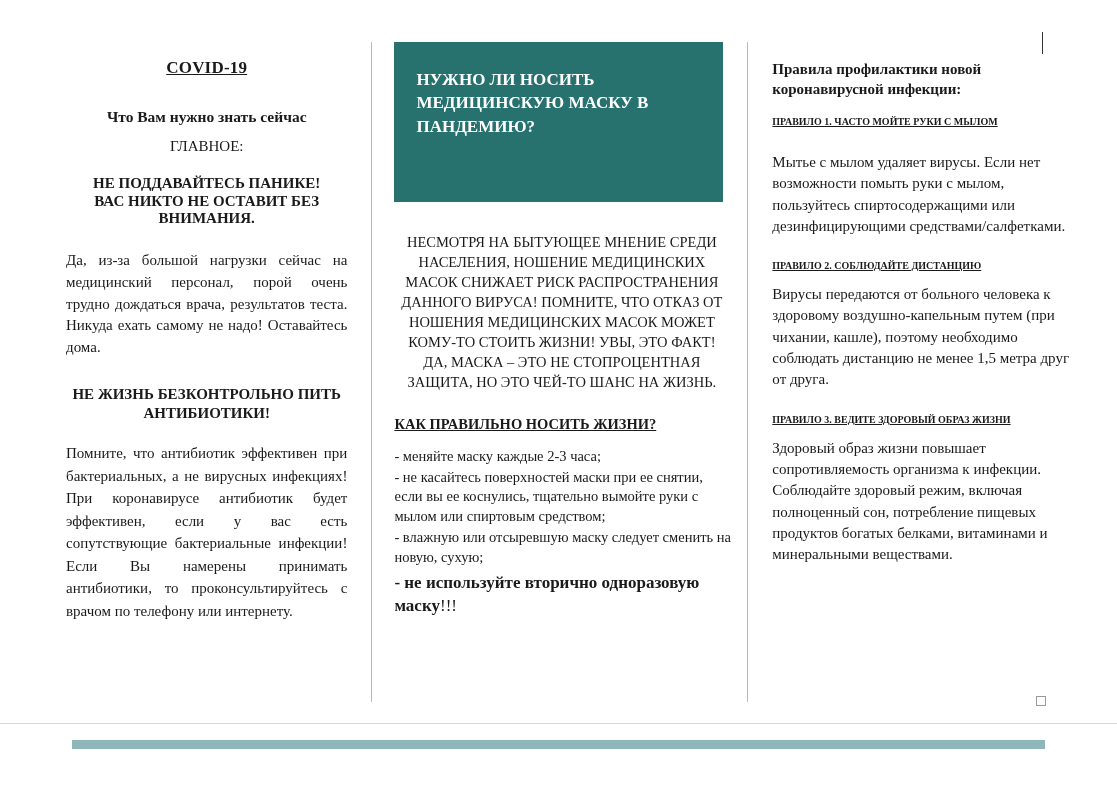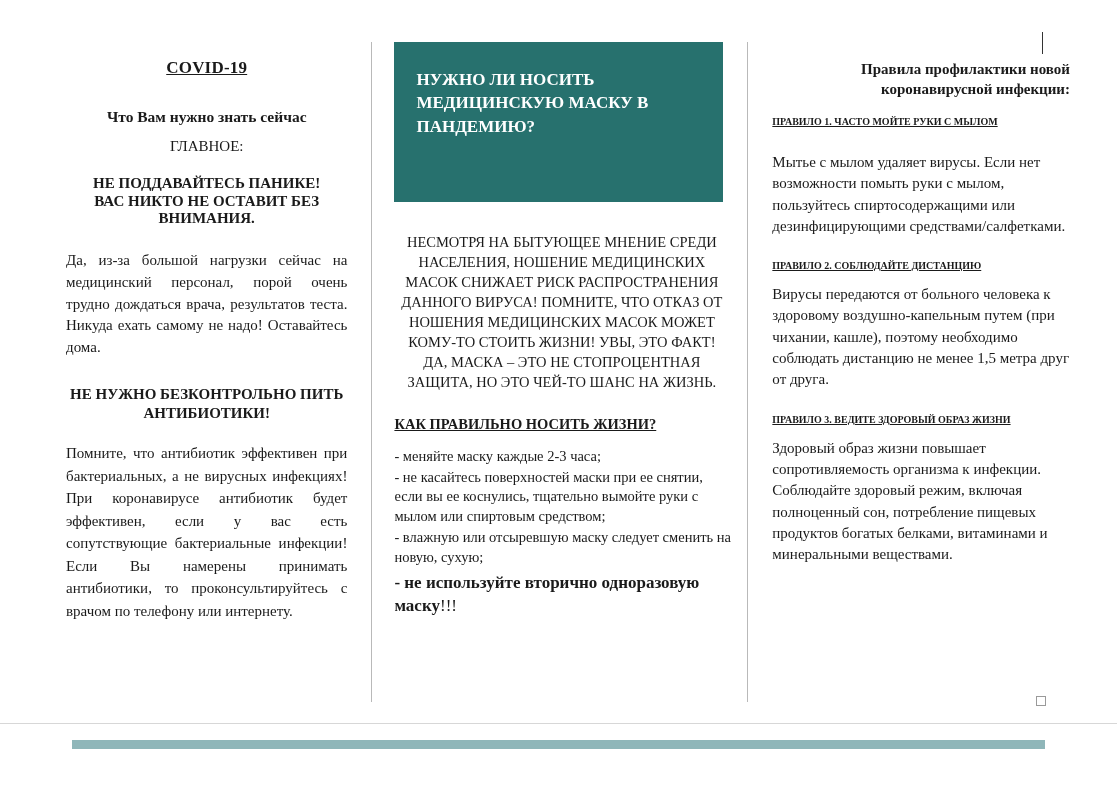--- a/index.html
+++ b/index.html
@@ -148,21 +148,20 @@
     margin: 4px 0 0 0;
   }
   .m-last b { font-weight: bold; }
 
   
   .r-head {
     font-weight: bold;
     font-size: 15px;
     line-height: 1.3;
     margin: 18px 0 0 0;
-    text-align: right;
   }
   .r-rule {
     font-weight: bold;
     font-size: 10px;
     text-decoration: underline;
     line-height: 1.3;
     margin: 16px 0 0 0;
   }
   .r-rule.tight { margin-top: 22px; }
   .r-para {
@@ -209,21 +208,21 @@
 
     <div class="col col-left">
       <div class="l-title">COVID-19</div>
       <div class="l-sub">Что Вам нужно знать сейчас</div>
       <div class="l-main">ГЛАВНОЕ:</div>
       <div class="l-panic">
         <div>НЕ ПОДДАВАЙТЕСЬ ПАНИКЕ!</div>
         <div class="sub">ВАС НИКТО НЕ ОСТАВИТ БЕЗ ВНИМАНИЯ.</div>
       </div>
       <div class="l-para">Да, из-за большой нагрузки сейчас на медицинский персонал, порой очень трудно дождаться врача, результатов теста. Никуда ехать самому не надо! Оставайтесь дома.</div>
-      <div class="l-bold-head">НЕ НУЖНО БЕЗКОНТРОЛЬНО ПИТЬ АНТИБИОТИКИ!</div>
+      <div class="l-bold-head">НЕ ЖИЗНЬ БЕЗКОНТРОЛЬНО ПИТЬ АНТИБИОТИКИ!</div>
       <div class="l-para2">Помните, что антибиотик эффективен при бактериальных, а не вирусных инфекциях! При коронавирусе антибиотик будет эффективен, если у вас есть сопутствующие бактериальные инфекции! Если Вы намерены принимать антибиотики, то проконсультируйтесь с врачом по телефону или интернету.</div>
     </div>
 
     <div class="col col-mid">
       <div class="m-banner">НУЖНО ЛИ НОСИТЬ МЕДИЦИНСКУЮ МАСКУ В ПАНДЕМИЮ?</div>
       <div class="m-body">НЕСМОТРЯ НА БЫТУЮЩЕЕ МНЕНИЕ СРЕДИ НАСЕЛЕНИЯ, НОШЕНИЕ МЕДИЦИНСКИХ МАСОК СНИЖАЕТ РИСК РАСПРОСТРАНЕНИЯ ДАННОГО ВИРУСА! ПОМНИТЕ, ЧТО ОТКАЗ ОТ НОШЕНИЯ МЕДИЦИНСКИХ МАСОК МОЖЕТ КОМУ-ТО СТОИТЬ ЖИЗНИ!  УВЫ, ЭТО ФАКТ! ДА, МАСКА – ЭТО НЕ СТОПРОЦЕНТНАЯ ЗАЩИТА, НО ЭТО ЧЕЙ-ТО ШАНС НА ЖИЗНЬ.</div>
       <div class="m-q">КАК ПРАВИЛЬНО НОСИТЬ ЖИЗНИ?</div>
       <div class="m-list">
         <div>- меняйте маску каждые 2-3 часа;</div>
         <div>- не касайтесь поверхностей маски при ее снятии, если вы ее коснулись, тщательно вымойте руки с мылом или спиртовым средством;</div>

